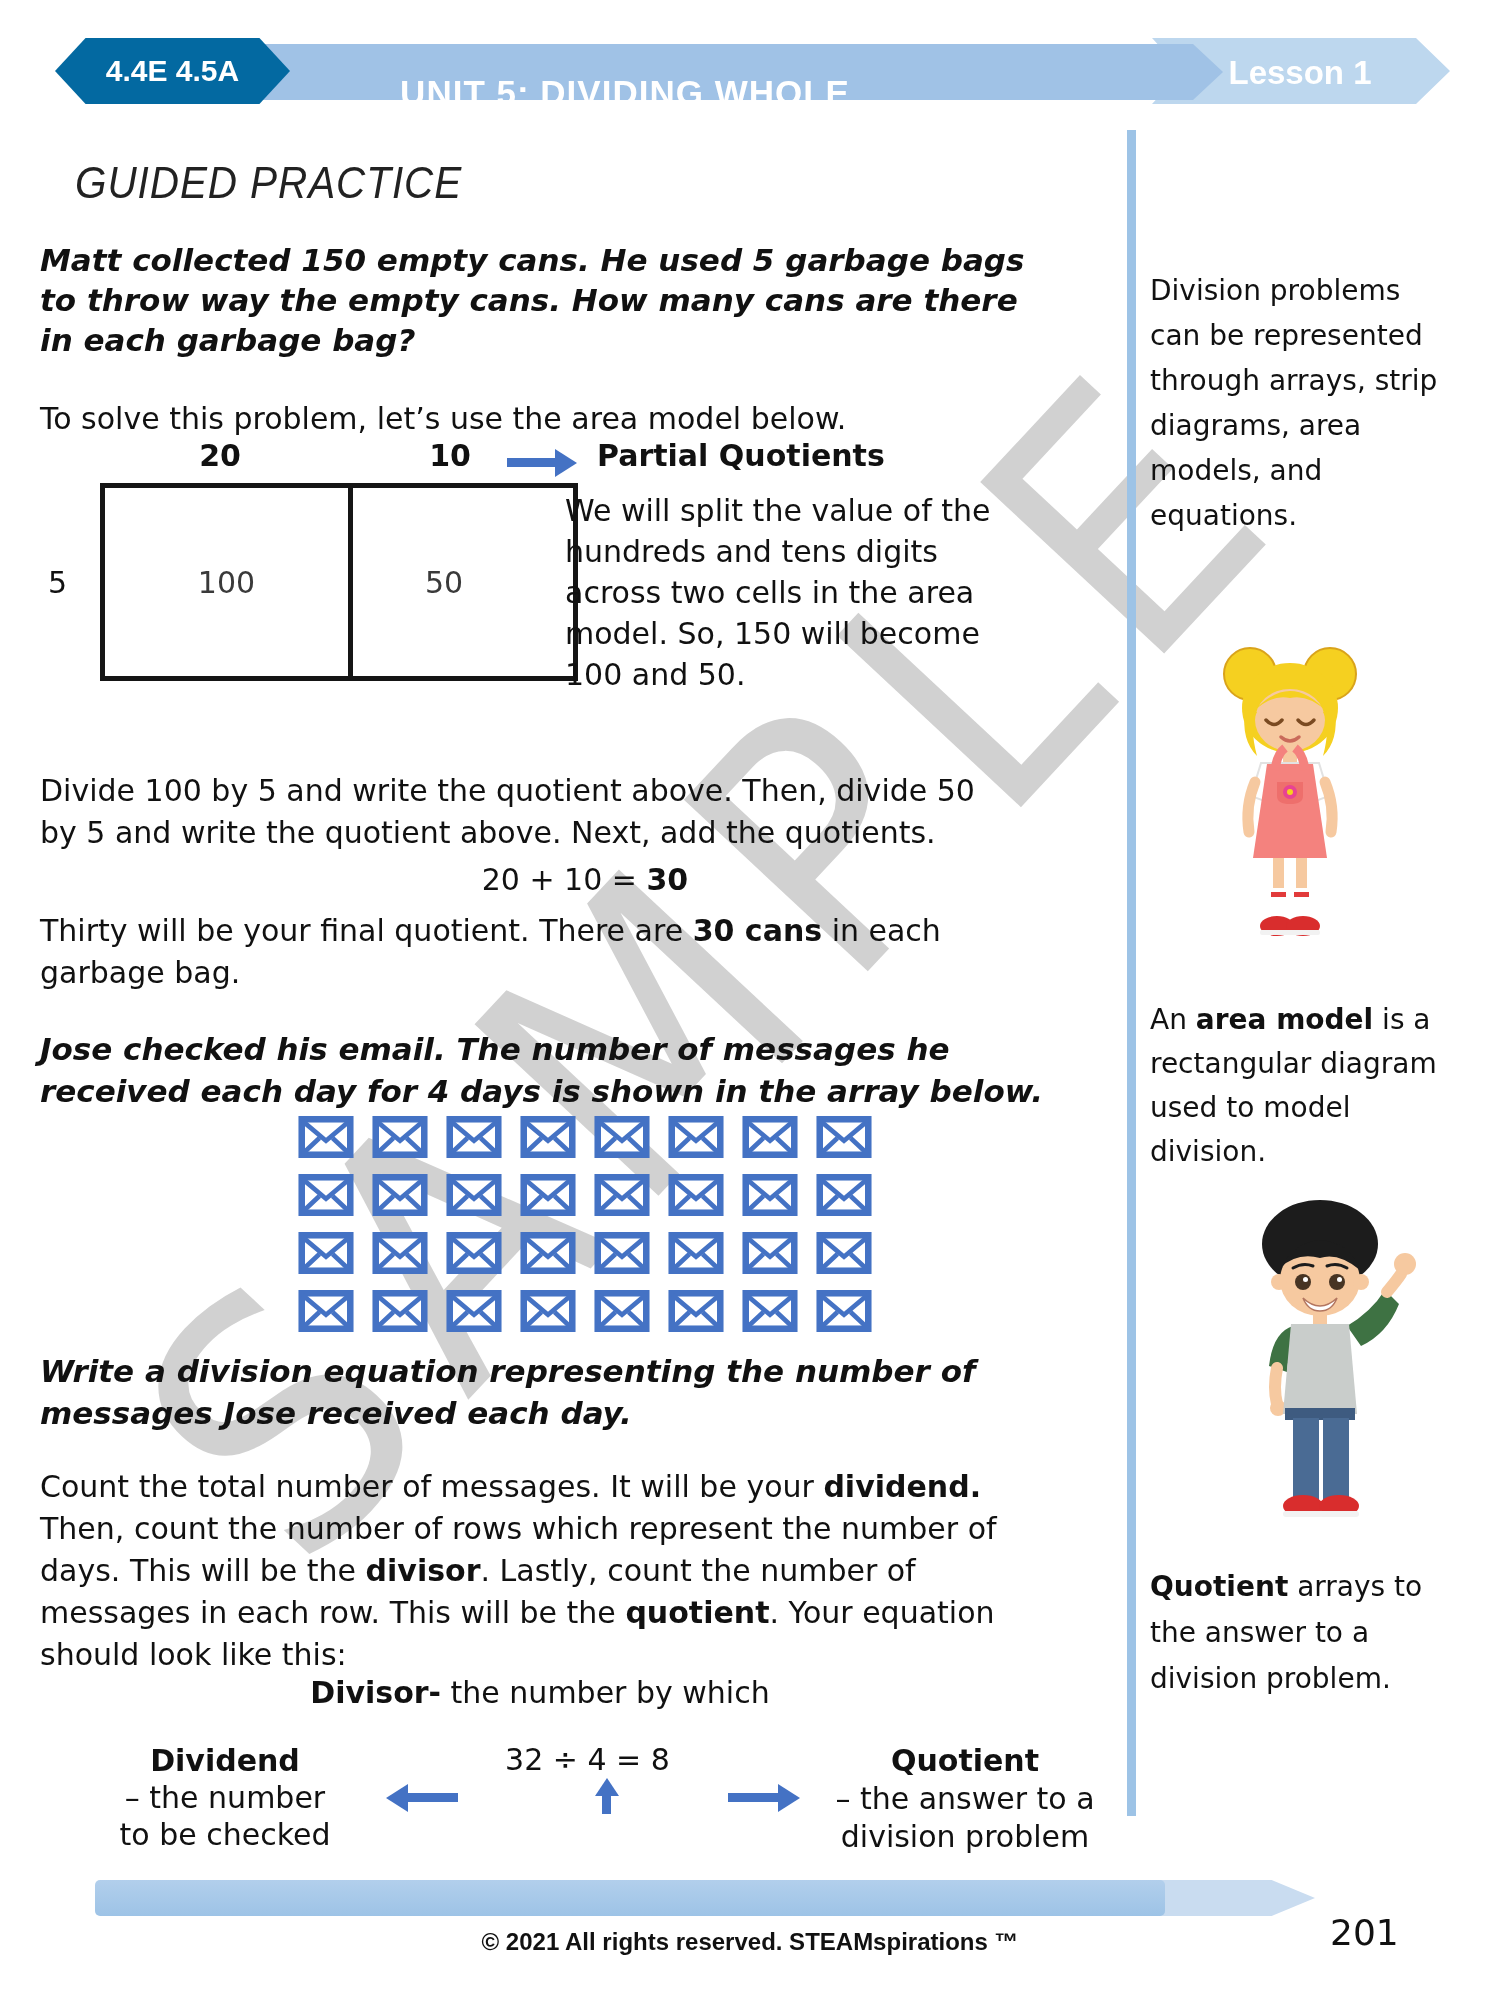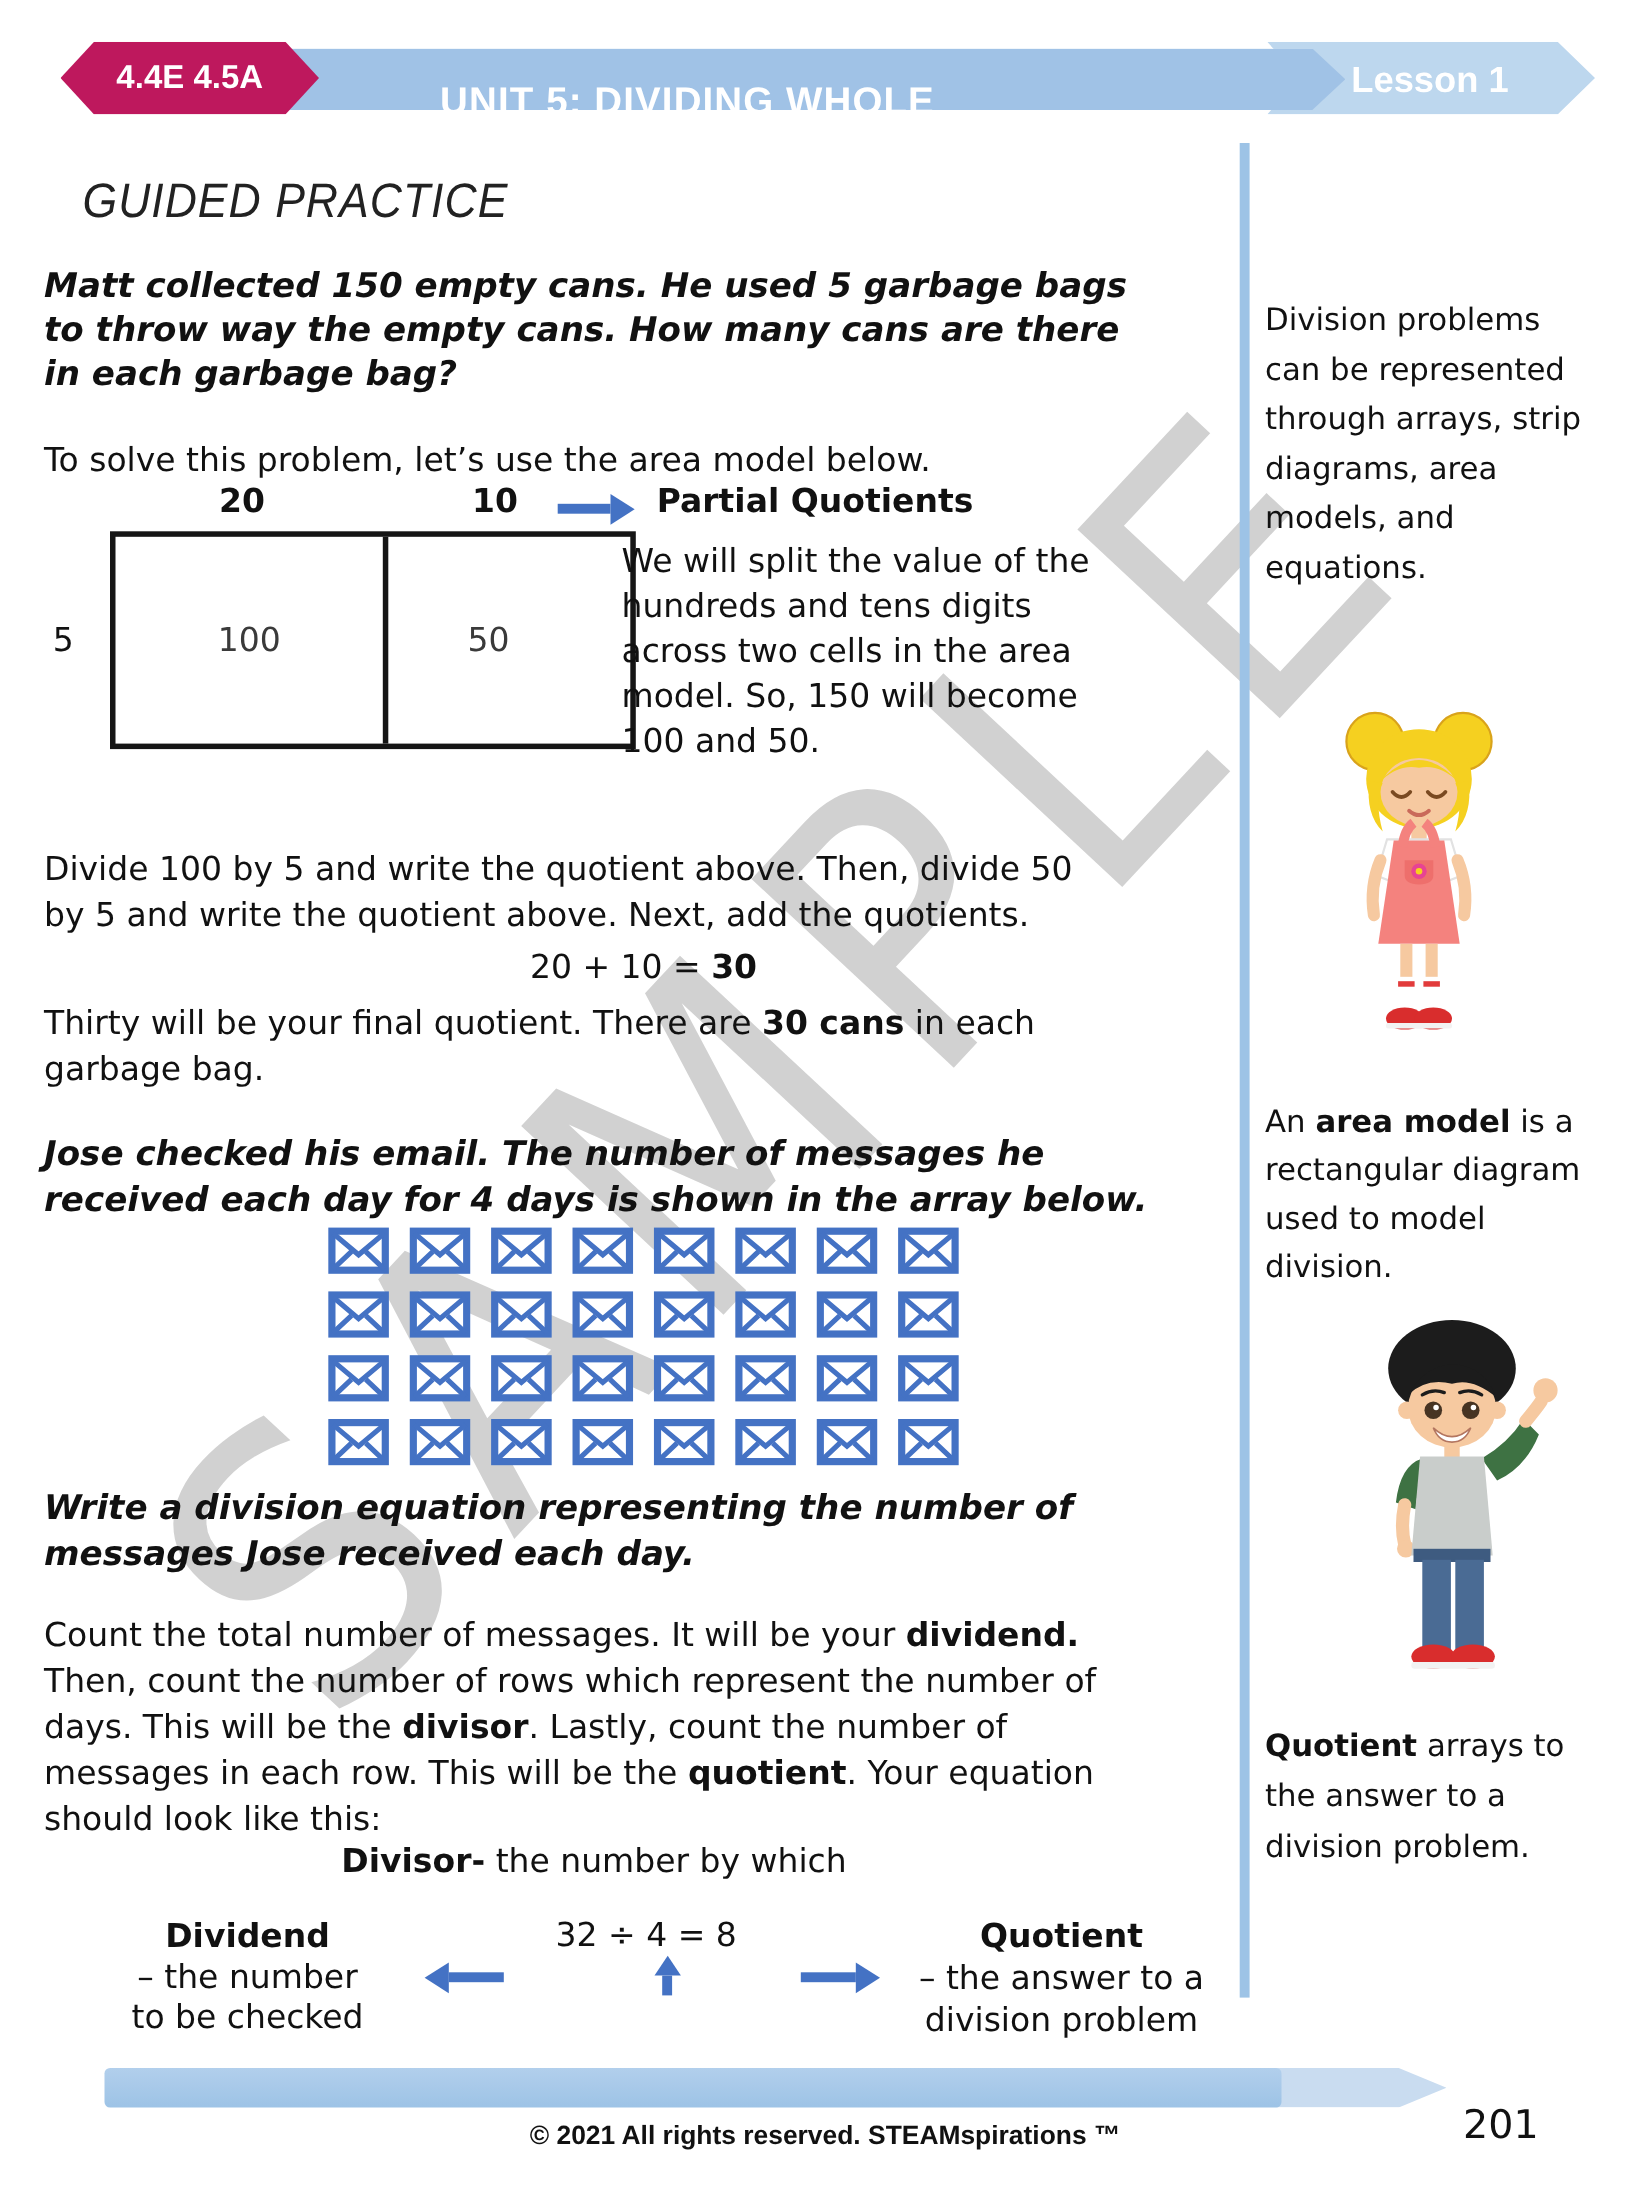--- a/index.html
+++ b/index.html
@@ -25,21 +25,21 @@
     z-index:2;
   }
   .lesson-chev{
     position:absolute;left:1152px;top:38px;width:298px;height:66px;
     background:#bdd7ee;
     clip-path:polygon(0 0,calc(100% - 34px) 0,100% 50%,calc(100% - 34px) 100%,0 100%,30px 50%);
     z-index:1;
   }
   .badge{
     position:absolute;left:55px;top:38px;width:235px;height:66px;
-    background:#be185d;
+    background:#0369a1;
     clip-path:polygon(0 50%,13% 0,87% 0,100% 50%,87% 100%,13% 100%);
     filter:drop-shadow(3px 0 0 #fff) drop-shadow(-3px 0 0 #fff) drop-shadow(0 3px 0 #fff) drop-shadow(0 -3px 0 #fff);
     z-index:3;
     display:flex;align-items:center;justify-content:center;
     color:#fff;font-weight:bold;font-size:30px;font-family:"Liberation Sans",sans-serif;
   }
   .band-title{
     position:absolute;left:340px;top:52px;width:570px;text-align:center;z-index:4;
     color:#fff;font-weight:bold;font-size:35px;letter-spacing:1px;
     font-family:"Liberation Sans",sans-serif;

